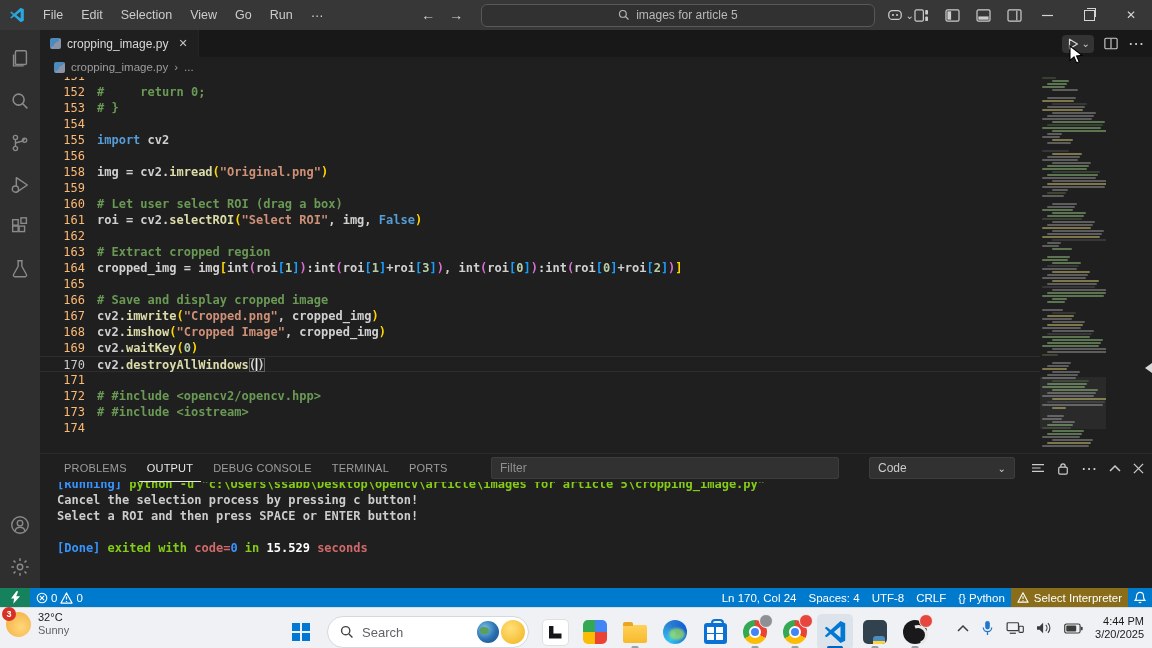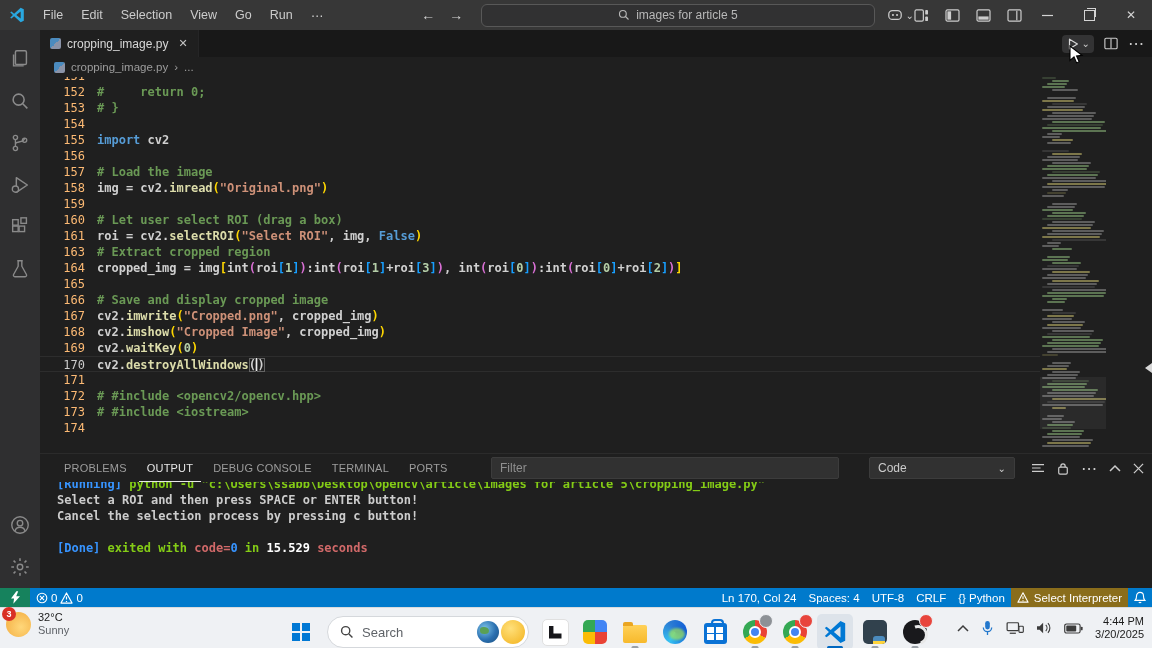--- a/index.html
+++ b/index.html
@@ -281,25 +281,25 @@
 
       <div class="editorwrap">
         <div class="codearea">
           <div class="codelines">
               <div class="cl"><span class="ln">151</span><span class="lc"></span></div>
               <div class="cl"><span class="ln">152</span><span class="lc"><span class="tk c">#     return 0;</span></span></div>
               <div class="cl"><span class="ln">153</span><span class="lc"><span class="tk c"># }</span></span></div>
               <div class="cl"><span class="ln">154</span><span class="lc"></span></div>
               <div class="cl"><span class="ln">155</span><span class="lc"><span class="tk k">import</span><span class="tk t"> cv2</span></span></div>
               <div class="cl"><span class="ln">156</span><span class="lc"></span></div>
-              <div class="cl"><span class="ln">157</span><span class="lc"><span class="tk c"># Load the image</span></span></div>
               <div class="cl"><span class="ln">158</span><span class="lc"><span class="tk t">img = cv2.</span><span class="tk f">imread</span><span class="tk b1">(</span><span class="tk s">"Original.png"</span><span class="tk b1">)</span></span></div>
               <div class="cl"><span class="ln">159</span><span class="lc"></span></div>
               <div class="cl"><span class="ln">160</span><span class="lc"><span class="tk c"># Let user select ROI (drag a box)</span></span></div>
               <div class="cl"><span class="ln">161</span><span class="lc"><span class="tk t">roi = cv2.</span><span class="tk f">selectROI</span><span class="tk b1">(</span><span class="tk s">"Select ROI"</span><span class="tk t">, img, </span><span class="tk k">False</span><span class="tk b1">)</span></span></div>
+              <div class="cl"><span class="ln">162</span><span class="lc"></span></div>
               <div class="cl"><span class="ln">163</span><span class="lc"><span class="tk c"># Extract cropped region</span></span></div>
               <div class="cl"><span class="ln">164</span><span class="lc"><span class="tk t">cropped_img = img</span><span class="tk b1">[</span><span class="tk t">int</span><span class="tk b2">(</span><span class="tk t">roi</span><span class="tk b3">[</span><span class="tk n">1</span><span class="tk b3">]</span><span class="tk b2">)</span><span class="tk t">:int</span><span class="tk b2">(</span><span class="tk t">roi</span><span class="tk b3">[</span><span class="tk n">1</span><span class="tk b3">]</span><span class="tk t">+roi</span><span class="tk b3">[</span><span class="tk n">3</span><span class="tk b3">]</span><span class="tk b2">)</span><span class="tk t">, int</span><span class="tk b2">(</span><span class="tk t">roi</span><span class="tk b3">[</span><span class="tk n">0</span><span class="tk b3">]</span><span class="tk b2">)</span><span class="tk t">:int</span><span class="tk b2">(</span><span class="tk t">roi</span><span class="tk b3">[</span><span class="tk n">0</span><span class="tk b3">]</span><span class="tk t">+roi</span><span class="tk b3">[</span><span class="tk n">2</span><span class="tk b3">]</span><span class="tk b2">)</span><span class="tk b1">]</span></span></div>
               <div class="cl"><span class="ln">165</span><span class="lc"></span></div>
               <div class="cl"><span class="ln">166</span><span class="lc"><span class="tk c"># Save and display cropped image</span></span></div>
               <div class="cl"><span class="ln">167</span><span class="lc"><span class="tk t">cv2.</span><span class="tk f">imwrite</span><span class="tk b1">(</span><span class="tk s">"Cropped.png"</span><span class="tk t">, cropped_img</span><span class="tk b1">)</span></span></div>
               <div class="cl"><span class="ln">168</span><span class="lc"><span class="tk t">cv2.</span><span class="tk f">imshow</span><span class="tk b1">(</span><span class="tk s">"Cropped Image"</span><span class="tk t">, cropped_img</span><span class="tk b1">)</span></span></div>
               <div class="cl"><span class="ln">169</span><span class="lc"><span class="tk t">cv2.</span><span class="tk f">waitKey</span><span class="tk b1">(</span><span class="tk n">0</span><span class="tk b1">)</span></span></div>
               <div class="cl cur"><span class="ln">170</span><span class="lc"><span class="tk t">cv2.</span><span class="tk f">destroyAllWindows</span><span class="tk t hl">(</span><span class="caret"></span><span class="tk t hl">)</span></span></div>
               <div class="cl"><span class="ln">171</span><span class="lc"></span></div>
               <div class="cl"><span class="ln">172</span><span class="lc"><span class="tk c"># #include &lt;opencv2/opencv.hpp&gt;</span></span></div>
@@ -456,22 +456,22 @@
                 <path d="M1 7l5-5 5 5" fill="none" stroke="#cccccc" stroke-width="1.5"></path>
               </svg>
             <svg width="11" height="11" viewBox="0 0 12 12">
                 <path d="M1 1l10 10M11 1L1 11" stroke="#cccccc" stroke-width="1.4"></path>
               </svg>
           </div>
         </div>
         <div class="panelbody">
           <div class="outlines">
               <div class="ol"><span class="tk ob">[Running] </span><span class="tk og">python -u "c:\Users\ssabb\Desktop\opencv\article\images for article 5\cropping_image.py"</span></div>
+              <div class="ol"><span class="tk ow">Cancel the selection process by pressing c button!</span></div>
               <div class="ol"><span class="tk ow">Select a ROI and then press SPACE or ENTER button!</span></div>
-              <div class="ol"><span class="tk ow">Cancel the selection process by pressing c button!</span></div>
               <div class="ol"></div>
               <div class="ol"><span class="tk ob">[Done]</span><span class="tk og"> exited with </span><span class="tk or">code=</span><span class="tk ob">0</span><span class="tk og"> in </span><span class="tk owb">15.529</span><span class="tk or"> seconds</span></div>
             </div>
         </div>
       </div>
     </div>
   </div>
 
   <div class="statusbar">
     <div class="remote">

